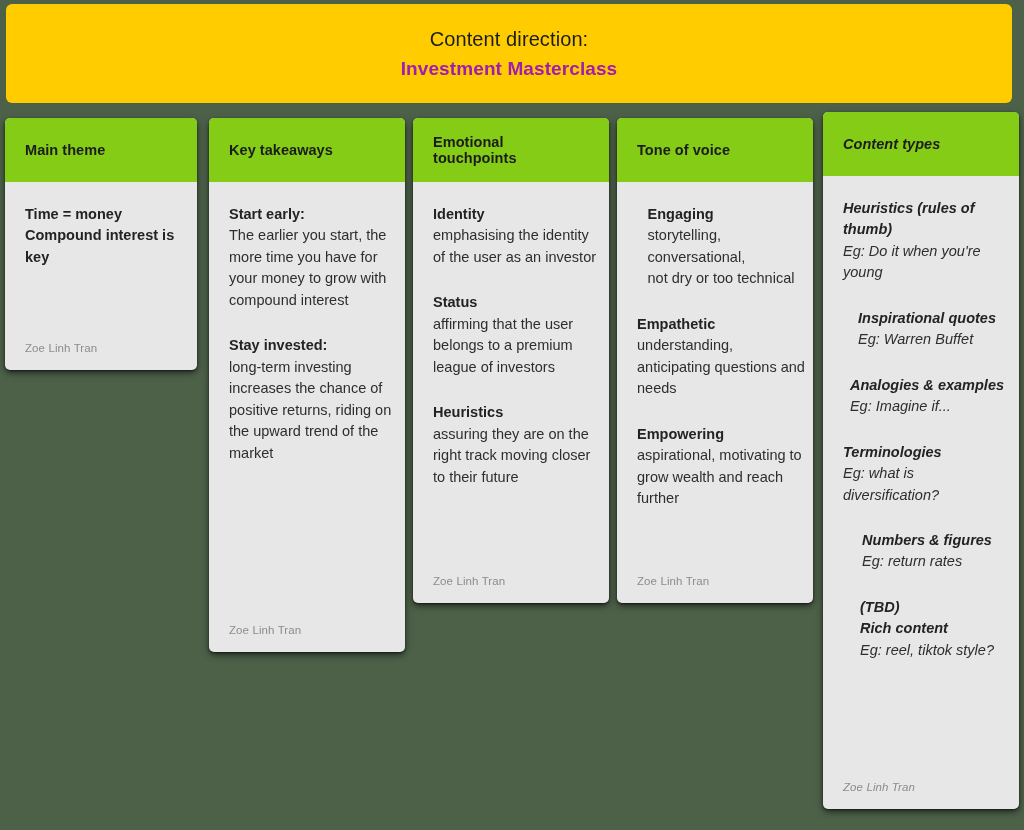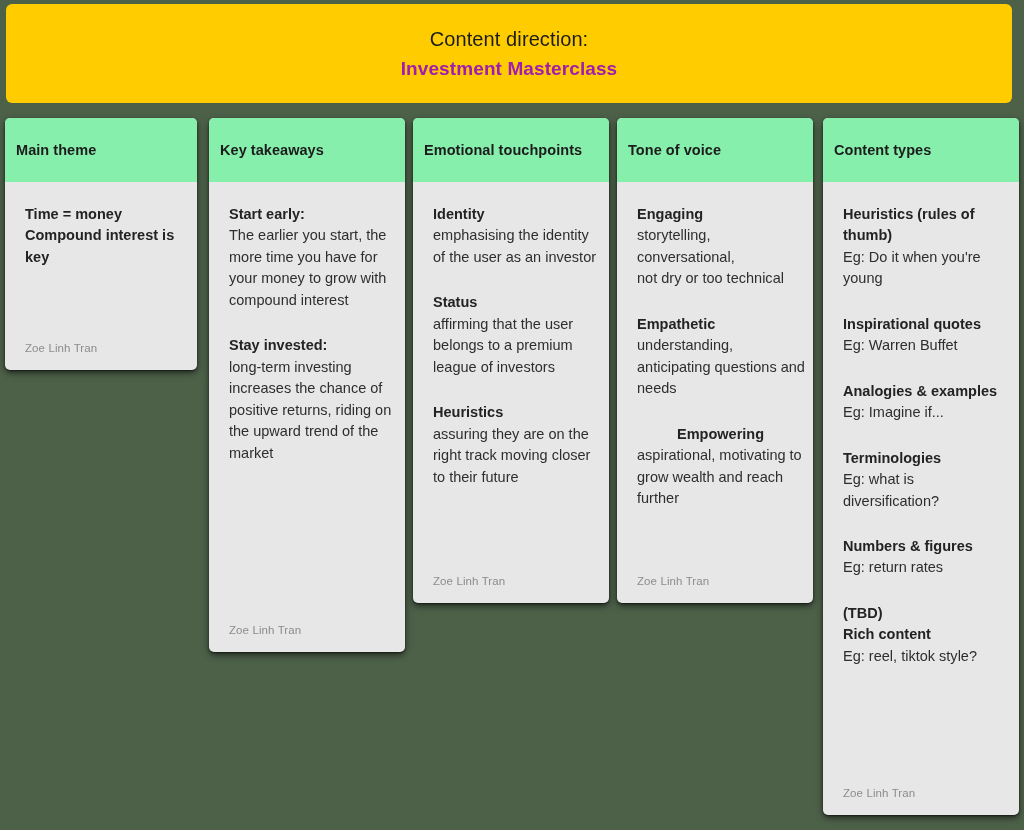--- a/index.html
+++ b/index.html
@@ -61,40 +61,41 @@
     position: absolute;
     background: #e7e7e7;
     border-radius: 5px;
     box-shadow: 0 3px 7px rgba(0,0,0,0.55), 0 1px 2px rgba(0,0,0,0.5);
     overflow: hidden;
     display: flex;
     flex-direction: column;
   }
 
   .card-header {
-    background: #86efac;
+    background: #84cc16;
     height: 64px;
     flex: 0 0 64px;
     display: flex;
     align-items: center;
-    padding: 0 11px;
+    padding: 0 20px;
   }
   .card-header-title {
     font-size: 14.5px;
     font-weight: 700;
     color: #1c1c1c;
     letter-spacing: 0.05px;
   }
 
   .card-body {
     flex: 1 1 auto;
     padding: 22px 8px 0 20px;
     display: flex;
     flex-direction: column;
     min-height: 0;
+    align-items: center;
   }
 
   .block { margin-bottom: 24px; }
   .block:last-of-type { margin-bottom: 0; }
 
   .block-title {
     font-size: 14.5px;
     font-weight: 700;
     color: #232323;
     line-height: 1.48;
@@ -115,21 +116,21 @@
     font-size: 11.5px;
     color: #8c8c8c;
     letter-spacing: 0.1px;
   }
 
   
   #col-0 { left: 5px;   top: 118px; width: 192px; height: 252px; }
   #col-1 { left: 209px; top: 118px; width: 196px; height: 534px; }
   #col-2 { left: 413px; top: 118px; width: 196px; height: 485px; }
   #col-3 { left: 617px; top: 118px; width: 196px; height: 485px; }
-  #col-4 { left: 823px; top: 118px; width: 196px; height: 697px; }
+  #col-4 { left: 823px; top: 112px; width: 196px; height: 697px; font-style: italic; }
 </style>
 </head>
 <body>
 
 <div class="banner">
   <div class="banner-eyebrow">Content direction:</div>
   <div class="banner-title">Investment Masterclass</div>
 </div>
 
 <div class="board" id="board">
@@ -190,21 +191,21 @@
           <div class="block-title" style="white-space: pre-line;">Engaging</div>
           <div class="block-text">storytelling,
 conversational,
 not dry or too technical</div>
         </div>
         <div class="block">
           <div class="block-title" style="white-space: pre-line;">Empathetic</div>
           <div class="block-text">understanding, anticipating questions and needs</div>
         </div>
         <div class="block">
-          <div class="block-title" style="white-space: pre-line; margin-left: 40px;">Empowering</div>
+          <div class="block-title" style="white-space: pre-line;">Empowering</div>
           <div class="block-text">aspirational, motivating to grow wealth and reach further</div>
         </div>
       </div>
       <div class="card-footer">Zoe Linh Tran</div>
     </div>
     <div class="card" id="col-4">
       <div class="card-header">
         <div class="card-header-title">Content types</div>
       </div>
       <div class="card-body">

